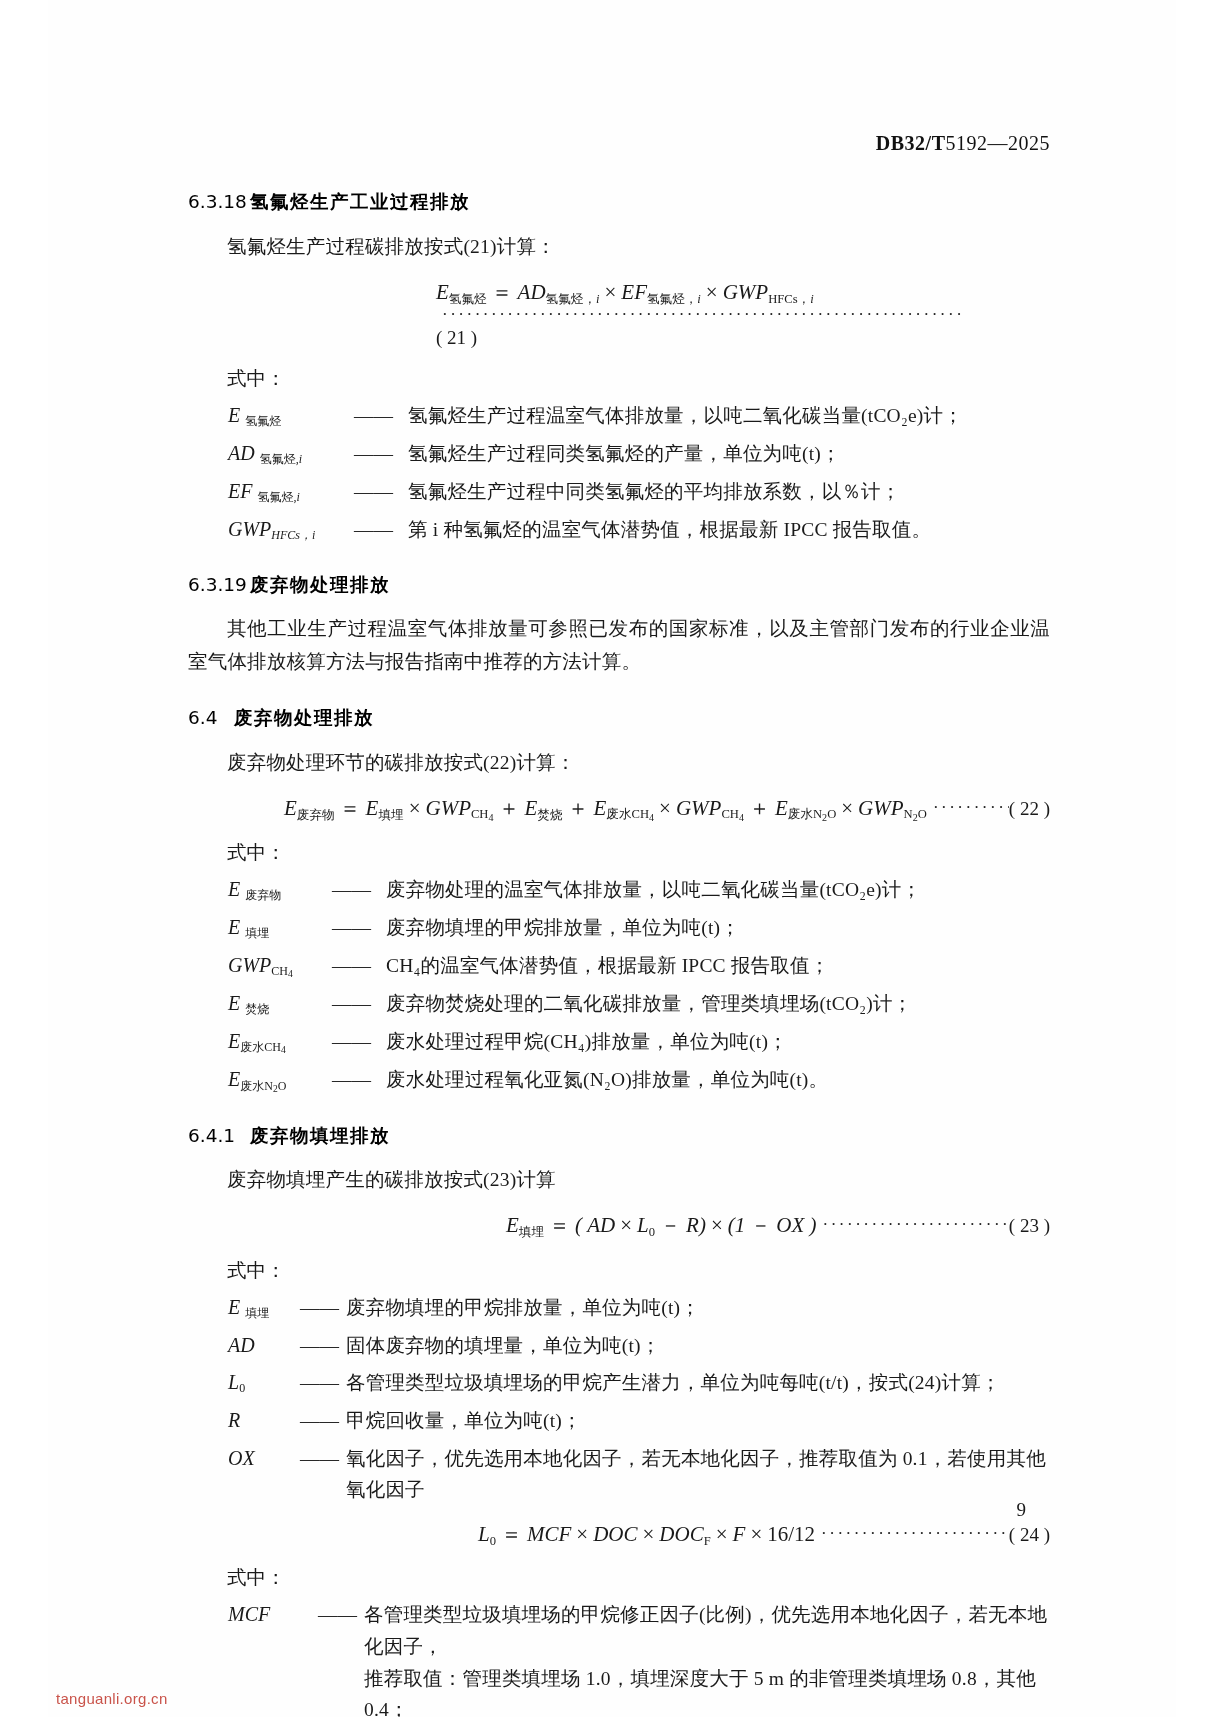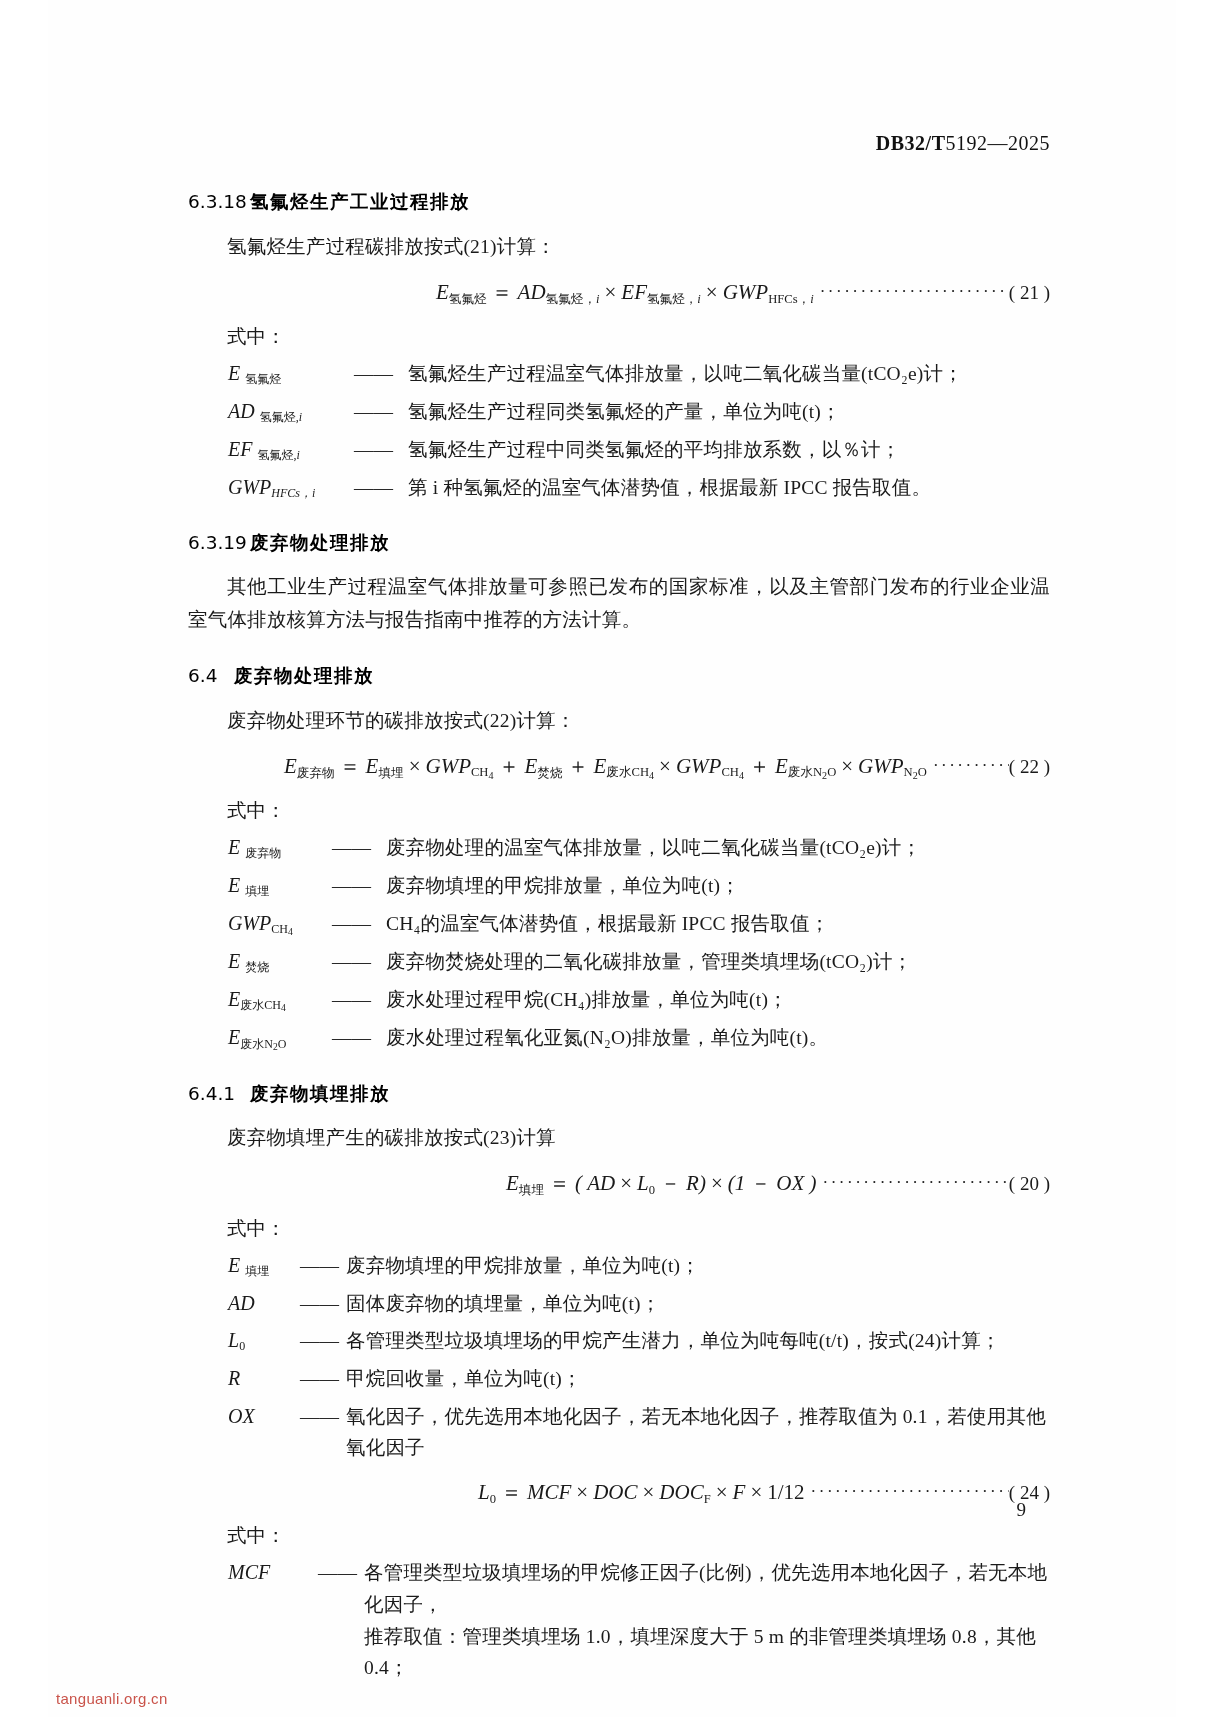--- a/index.html
+++ b/index.html
@@ -100,21 +100,21 @@
     letter-spacing: 2.5px;
     color: #222;
     padding: 0 6px;
     transform: translateY(-2px);
   }
   .eqrow .eqnum {
     flex: 0 0 auto;
     font-style: normal;
     font-size: 19px;
   }
-  .eq-c21  { padding-left: 248px; }
+  .eq-c21  { padding-left: 248px; flex-direction: column; }
   .eq-c22  { padding-left: 96px; text-align: center; }
   .eq-c23  { padding-left: 318px; }
   .eq-c24  { padding-left: 290px; }
 
   
   .mi { font-style: italic; font-family: "Liberation Serif", serif; }
   .mup { font-style: normal; font-family: "Liberation Serif", serif; }
   .op { font-style: normal; padding: 0 5px; }
   sub.sb {
     font-style: normal;
@@ -293,21 +293,21 @@
       <span class="num">6.4.1</span><span class="txt">废弃物填埋排放</span>
     </div>
 
     <div class="para">废弃物填埋产生的碳排放按式(23)计算</div>
 
     <div class="eqrow eq-c23">
       <span class="eqbody">
         <span class="mi">E</span><sub class="sb">填埋</sub><span class="op">＝</span>(&nbsp;<span class="mi">AD</span><span class="op">×</span><span class="mi">L</span><sub class="sb">0</sub><span class="op">－</span><span class="mi">R</span>)<span class="op">×</span>(1<span class="op">－</span><span class="mi">OX</span>&nbsp;)
       </span>
       <span class="leader">······························</span>
-      <span class="eqnum">( 20 )</span>
+      <span class="eqnum">( 23 )</span>
     </div>
 
     <div class="shizhong">式中：</div>
 
     <div class="deflist w-c">
       <div class="defrow">
         <span class="sym"><span class="mi">E</span> <sub class="sb">填埋</sub></span>
         <span class="dash">——</span>
         <span class="desc">废弃物填埋的甲烷排放量，单位为吨(t)；</span>
       </div>
@@ -328,21 +328,21 @@
       </div>
       <div class="defrow">
         <span class="sym"><span class="mi">OX</span></span>
         <span class="dash">——</span>
         <span class="desc"><span>氧化因子，优先选用本地化因子，若无本地化因子，推荐取值为 0.1，若使用其他氧化因子</span></span>
       </div>
     </div>
 
     <div class="eqrow eq-c24">
       <span class="eqbody">
-        <span class="mi">L</span><sub class="sb">0</sub><span class="op">＝</span><span class="mi">MCF</span><span class="op">×</span><span class="mi">DOC</span><span class="op">×</span><span class="mi">DOC</span><sub class="sb">F</sub><span class="op">×</span><span class="mi">F</span><span class="op">×</span><span class="mup">1/12</span>
+        <span class="mi">L</span><sub class="sb">0</sub><span class="op">＝</span><span class="mi">MCF</span><span class="op">×</span><span class="mi">DOC</span><span class="op">×</span><span class="mi">DOC</span><sub class="sb">F</sub><span class="op">×</span><span class="mi">F</span><span class="op">×</span><span class="mup">16/12</span>
       </span>
       <span class="leader">······························</span>
       <span class="eqnum">( 24 )</span>
     </div>
 
     <div class="shizhong">式中：</div>
 
     <div class="deflist w-d">
       <div class="defrow">
         <span class="sym"><span class="mi">MCF</span></span>

